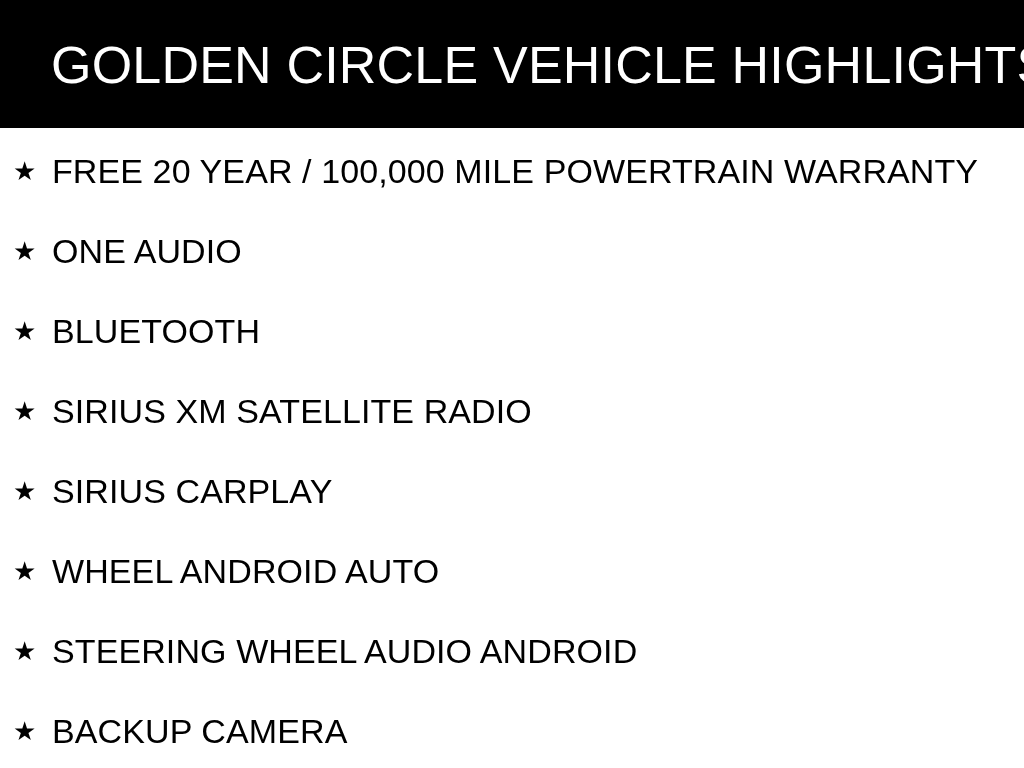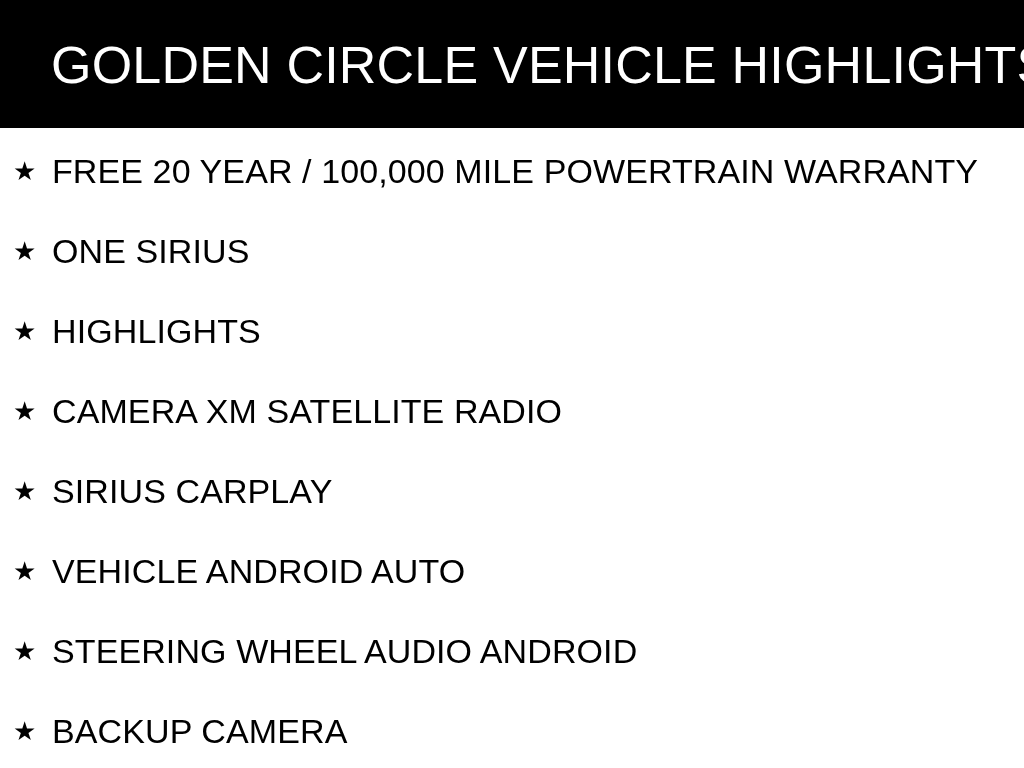--- a/index.html
+++ b/index.html
@@ -90,41 +90,41 @@
 
   <ul class="highlights-list">
 
     <li class="highlight-item">
       <span class="star-icon">★</span>
       <span class="highlight-text">FREE 20 YEAR / 100,000 MILE POWERTRAIN WARRANTY</span>
     </li>
 
     <li class="highlight-item">
       <span class="star-icon">★</span>
-      <span class="highlight-text">ONE SIRIUS</span>
+      <span class="highlight-text">ONE AUDIO</span>
     </li>
 
     <li class="highlight-item">
       <span class="star-icon">★</span>
-      <span class="highlight-text">HIGHLIGHTS</span>
+      <span class="highlight-text">BLUETOOTH</span>
     </li>
 
     <li class="highlight-item">
       <span class="star-icon">★</span>
-      <span class="highlight-text">CAMERA XM SATELLITE RADIO</span>
+      <span class="highlight-text">SIRIUS XM SATELLITE RADIO</span>
     </li>
 
     <li class="highlight-item">
       <span class="star-icon">★</span>
       <span class="highlight-text">SIRIUS CARPLAY</span>
     </li>
 
     <li class="highlight-item">
       <span class="star-icon">★</span>
-      <span class="highlight-text">VEHICLE ANDROID AUTO</span>
+      <span class="highlight-text">WHEEL ANDROID AUTO</span>
     </li>
 
     <li class="highlight-item">
       <span class="star-icon">★</span>
       <span class="highlight-text">STEERING WHEEL AUDIO ANDROID</span>
     </li>
 
     <li class="highlight-item">
       <span class="star-icon">★</span>
       <span class="highlight-text">BACKUP CAMERA</span>

